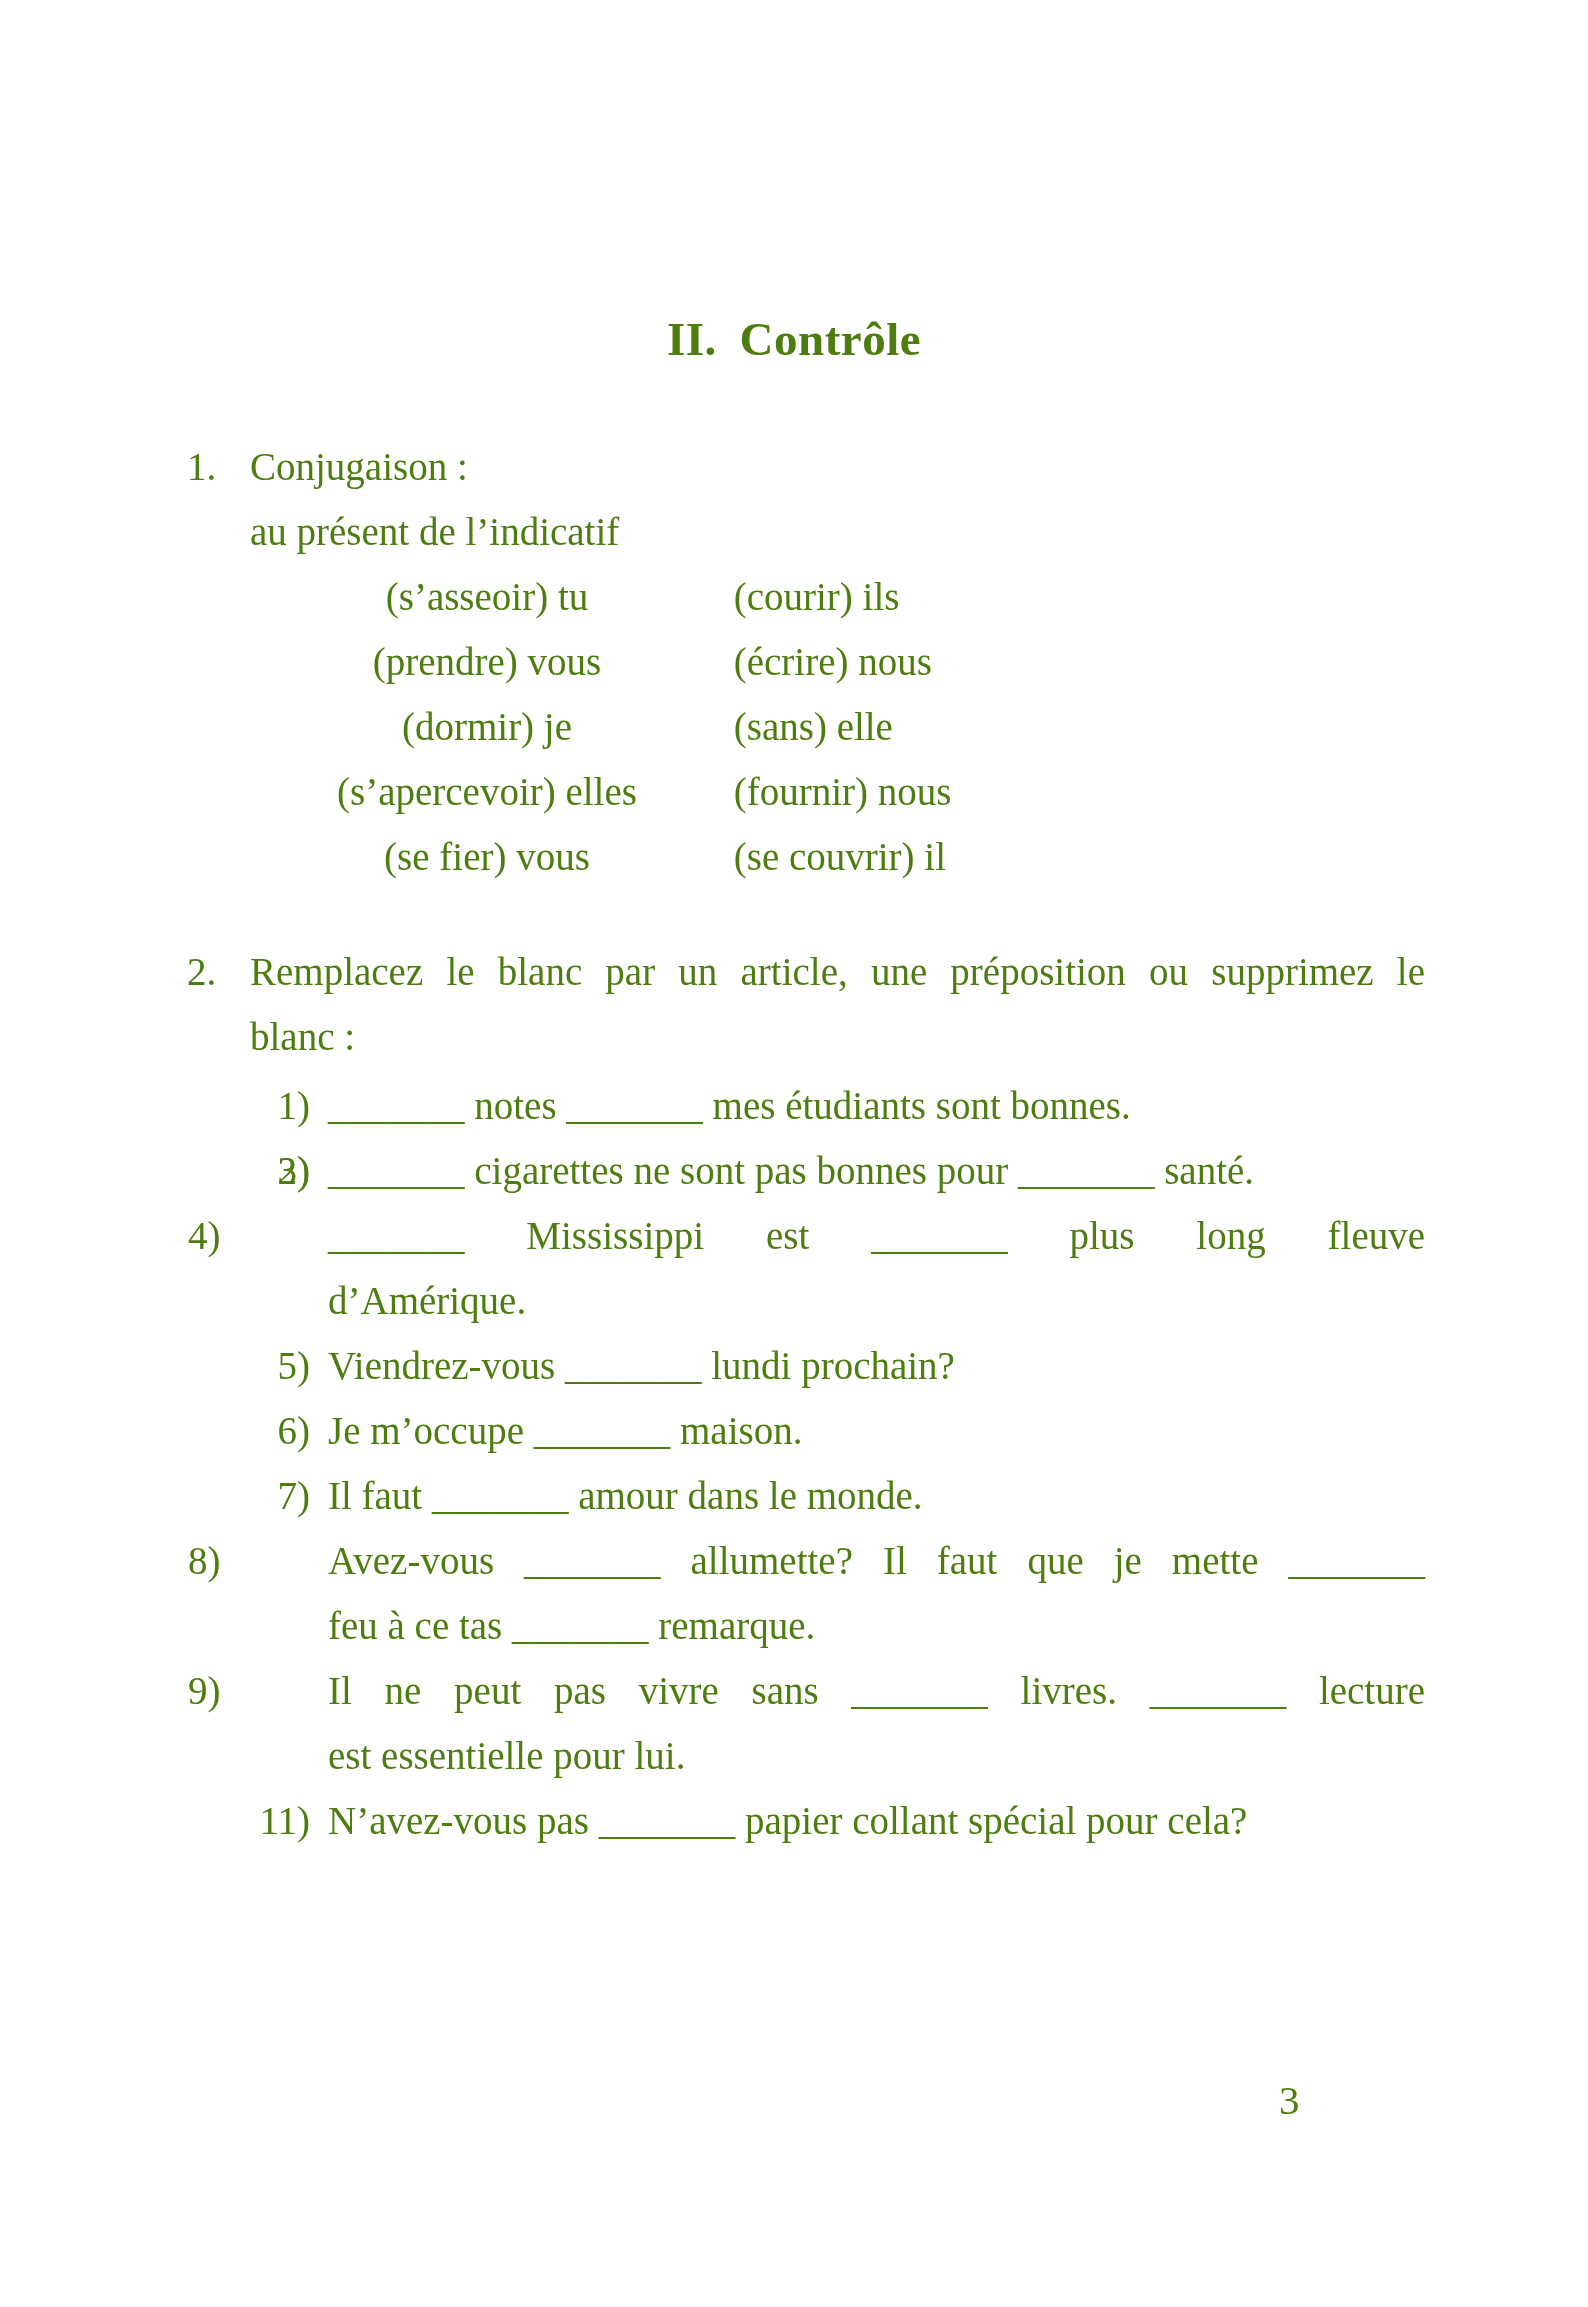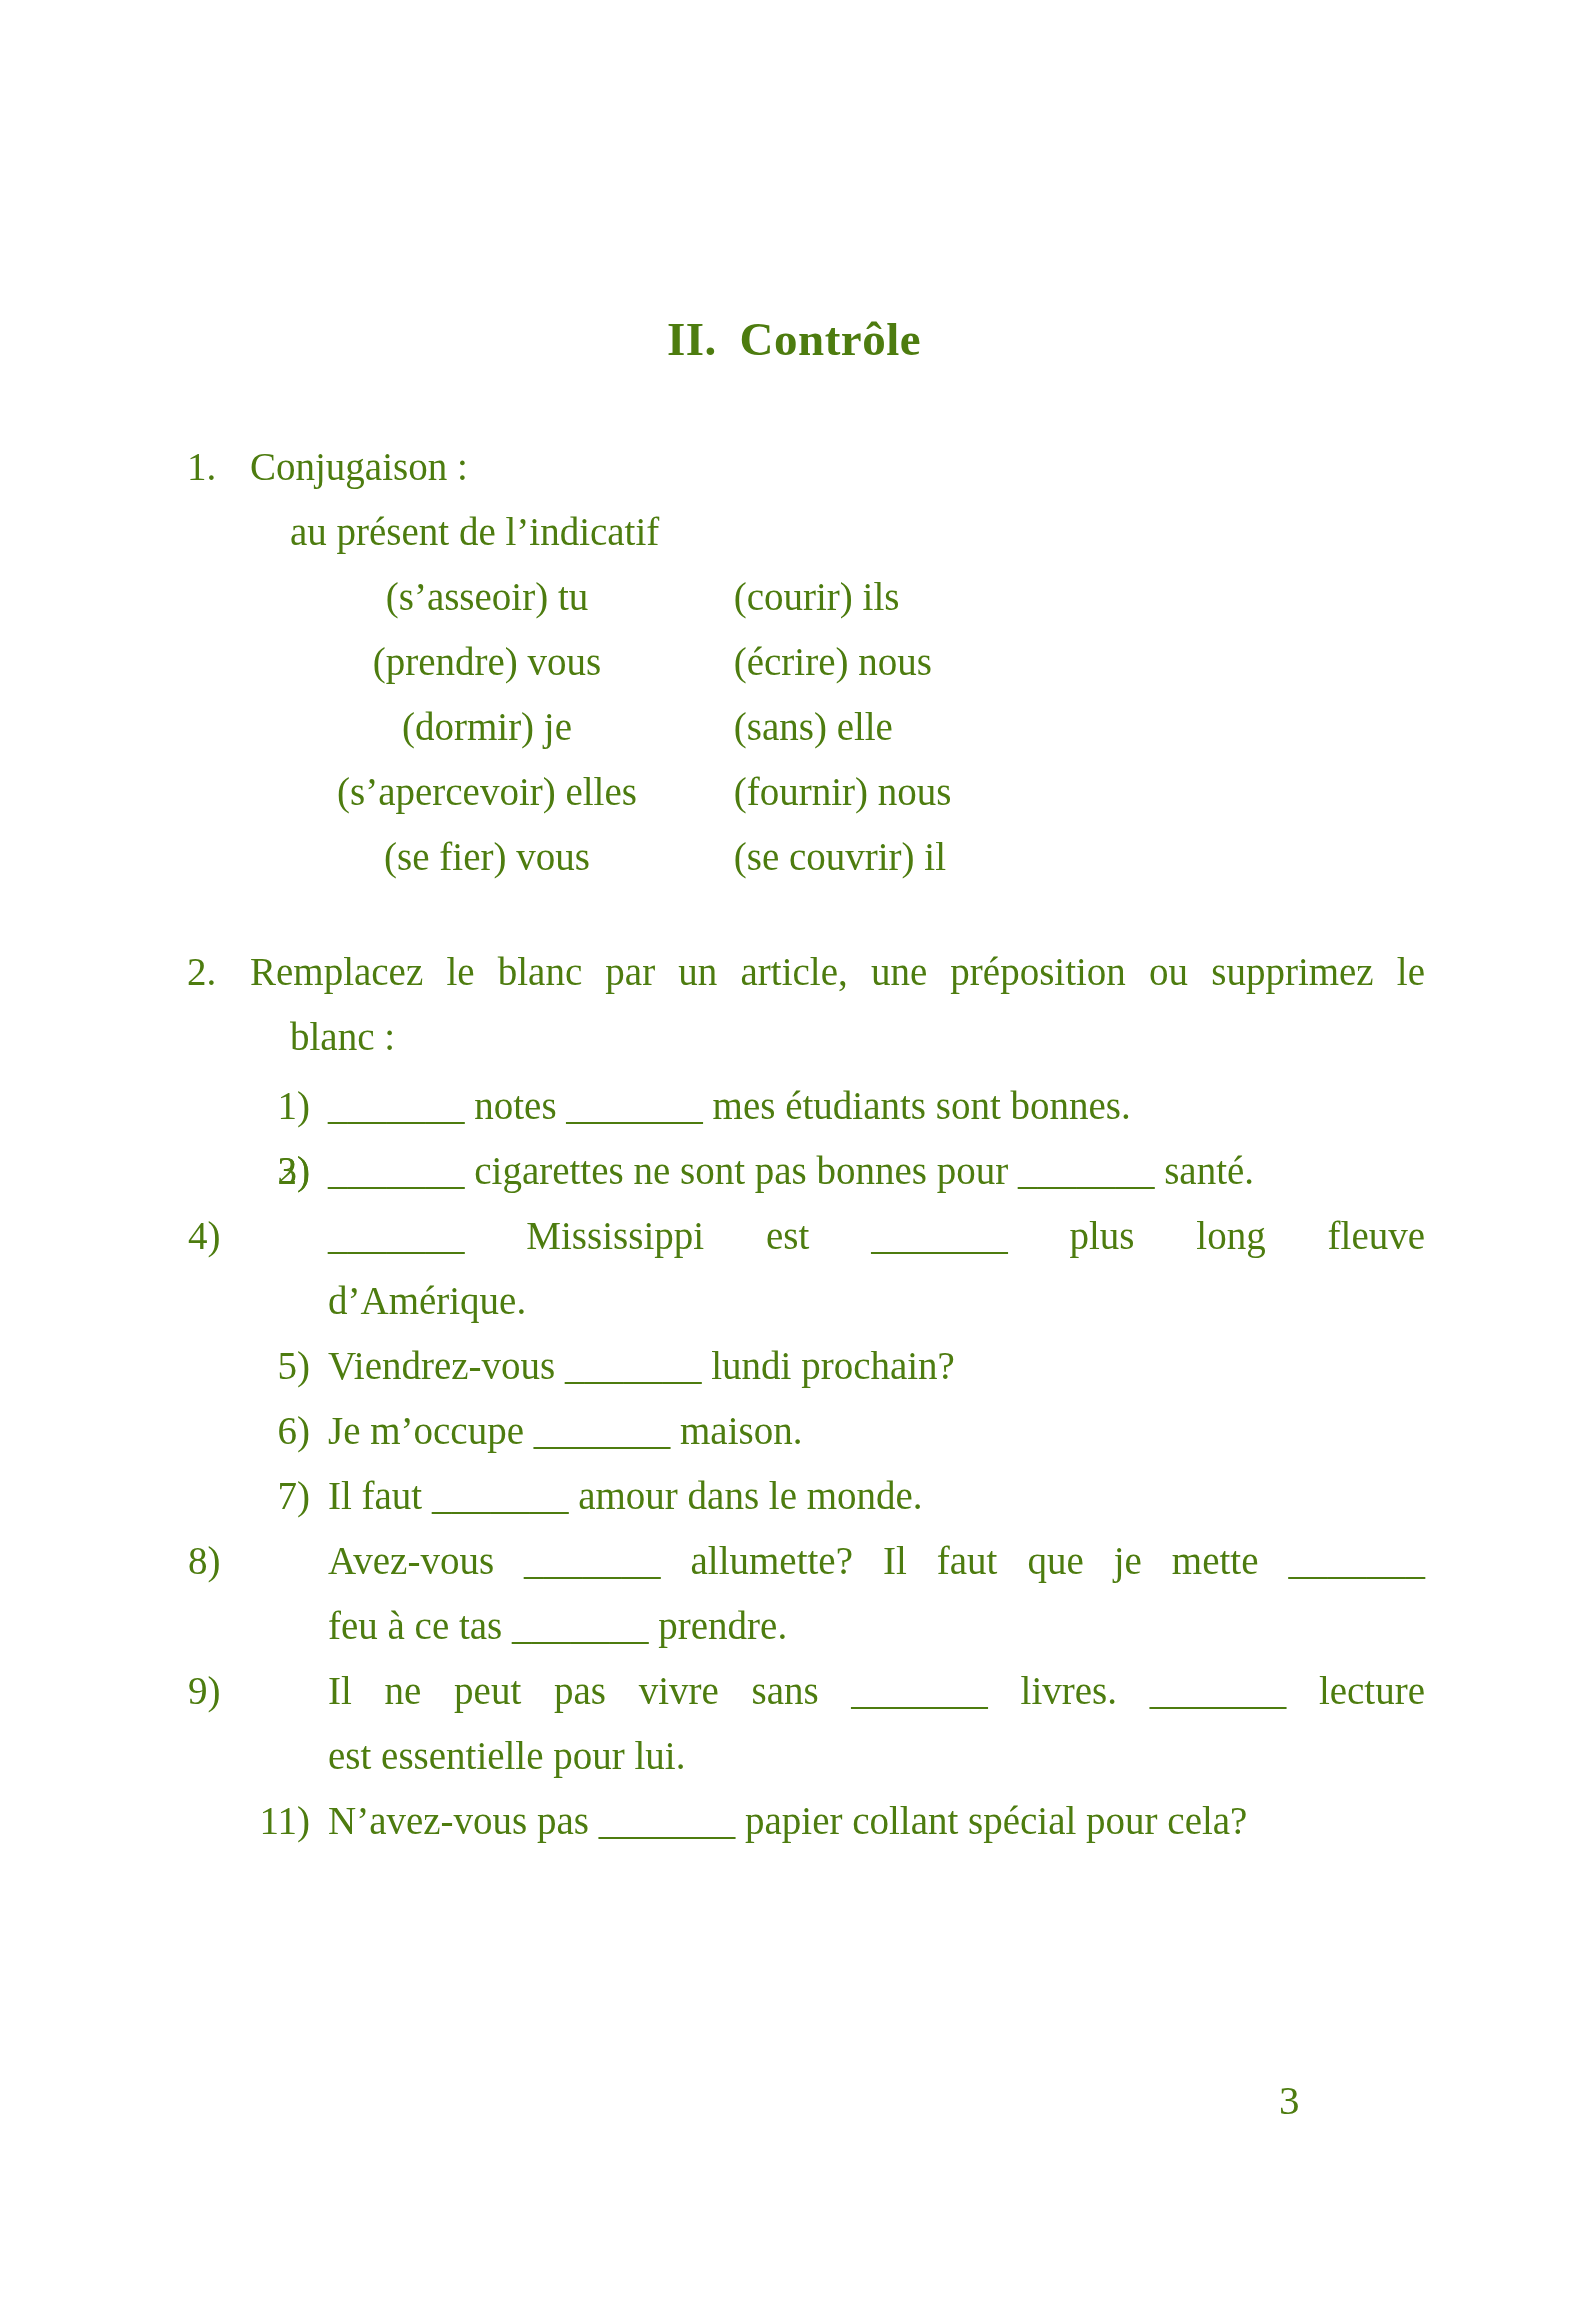--- a/index.html
+++ b/index.html
@@ -44,21 +44,20 @@
     white-space: nowrap;
   }
   .nw { white-space: nowrap; }
   .just {
     text-align: justify;
     text-align-last: justify;
   }
   .body-line {
     padding-left: 250px;
     white-space: nowrap;
-    margin-left: 40px;
   }
   
   .verb-row {
     padding-left: 250px;
     white-space: nowrap;
   }
   .verb-left {
     display: inline-block;
     width: 474px;
     text-align: center;
@@ -172,21 +171,21 @@
       <div class="item">
         <div class="line nw">
           <span class="item-num">7)</span><span>Il faut _______ amour dans le monde.</span>
         </div>
       </div>
 
       <div class="item">
         <div class="line just">
           <span class="item-num">8)</span><span>Avez-vous _______ allumette? Il faut que je mette _______</span>
         </div>
-        <div class="line nw">feu à ce tas _______ prendre.</div>
+        <div class="line nw">feu à ce tas _______ remarque.</div>
       </div>
 
       <div class="item">
         <div class="line just">
           <span class="item-num">9)</span><span>Il ne peut pas vivre sans _______ livres. _______ lecture</span>
         </div>
         <div class="line nw">est essentielle pour lui.</div>
       </div>
 
 

